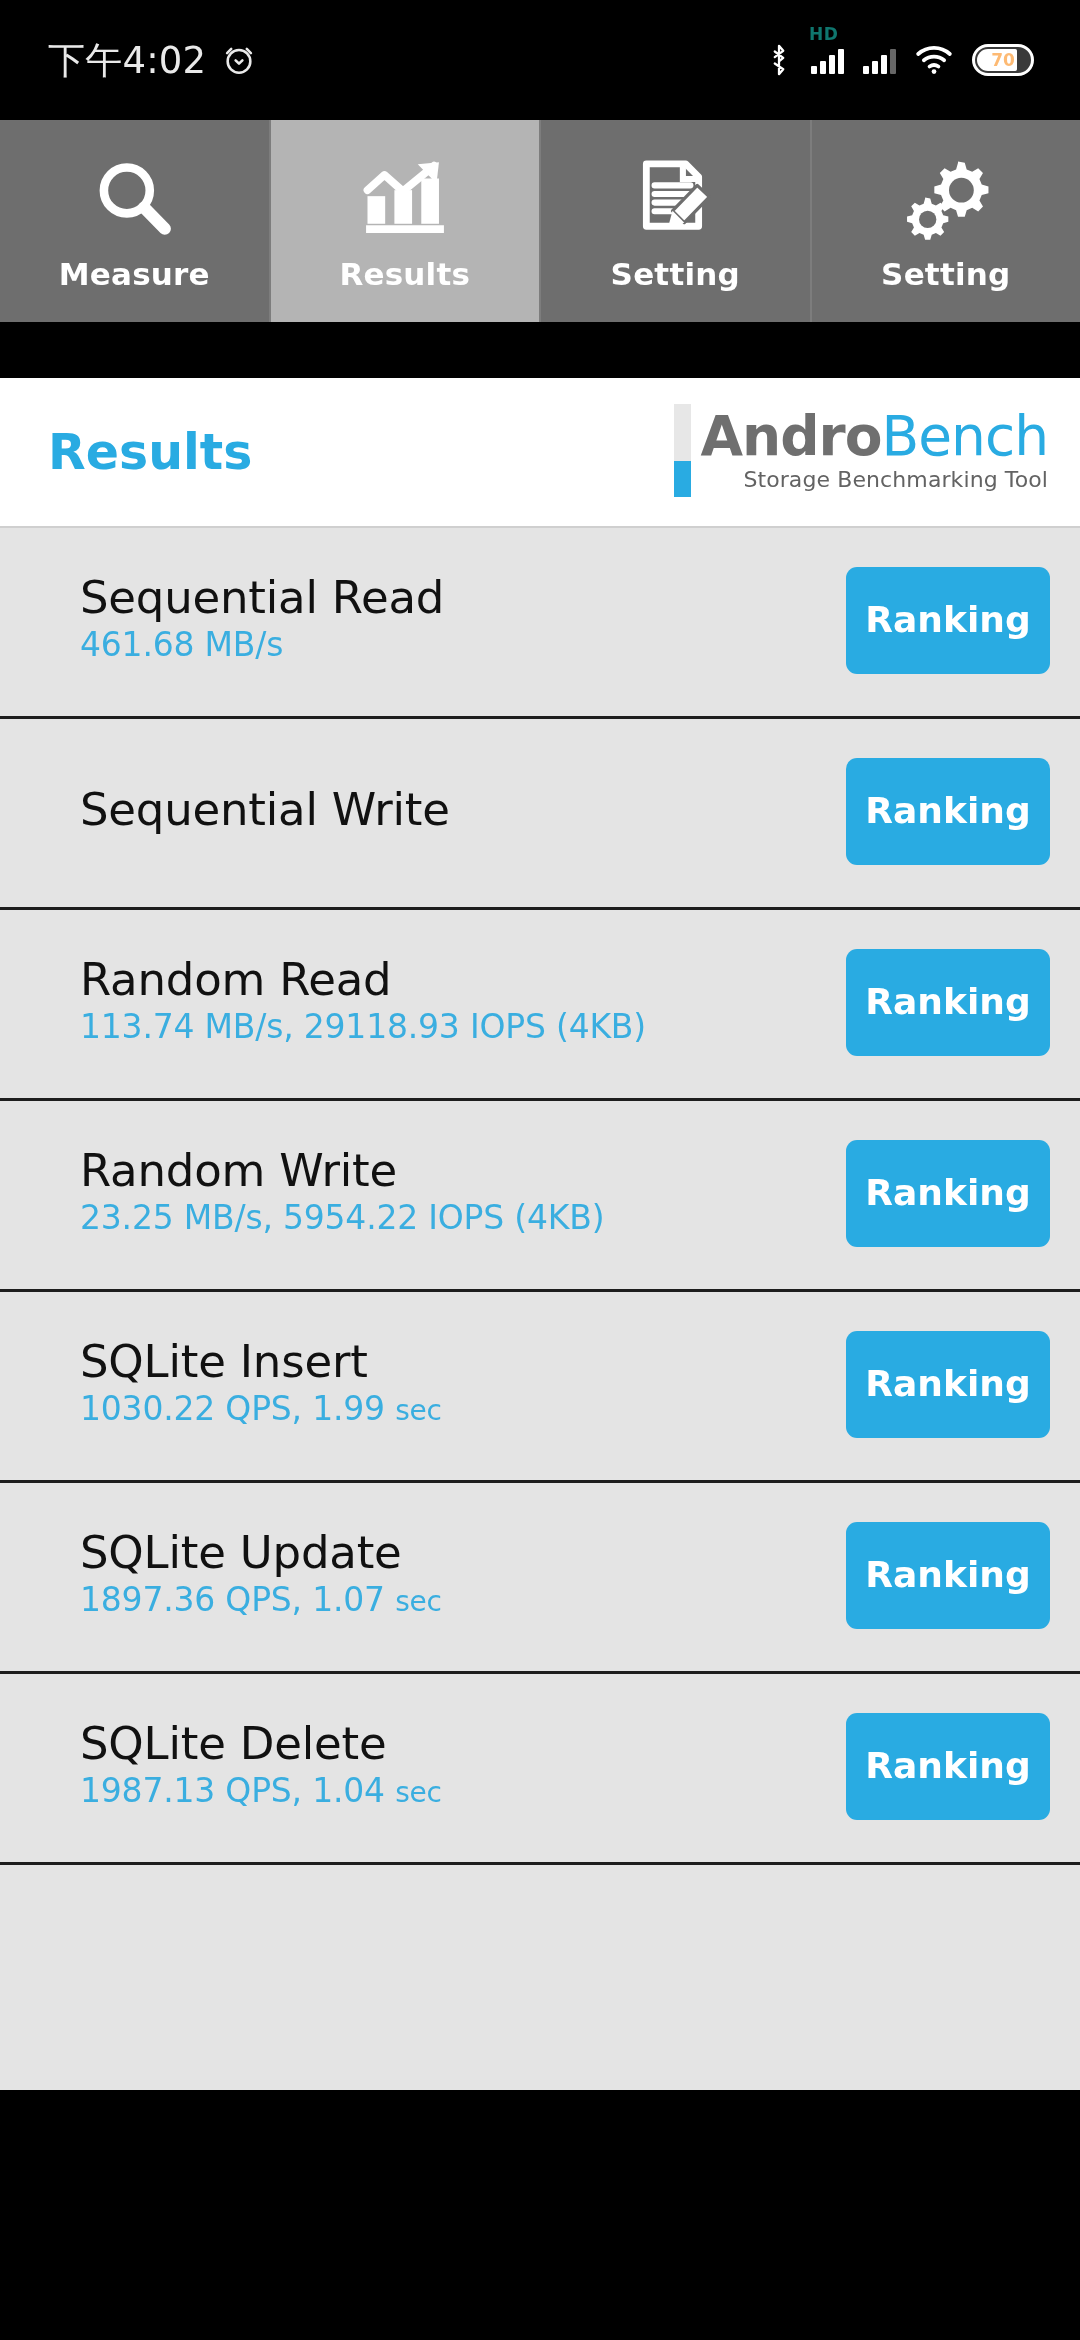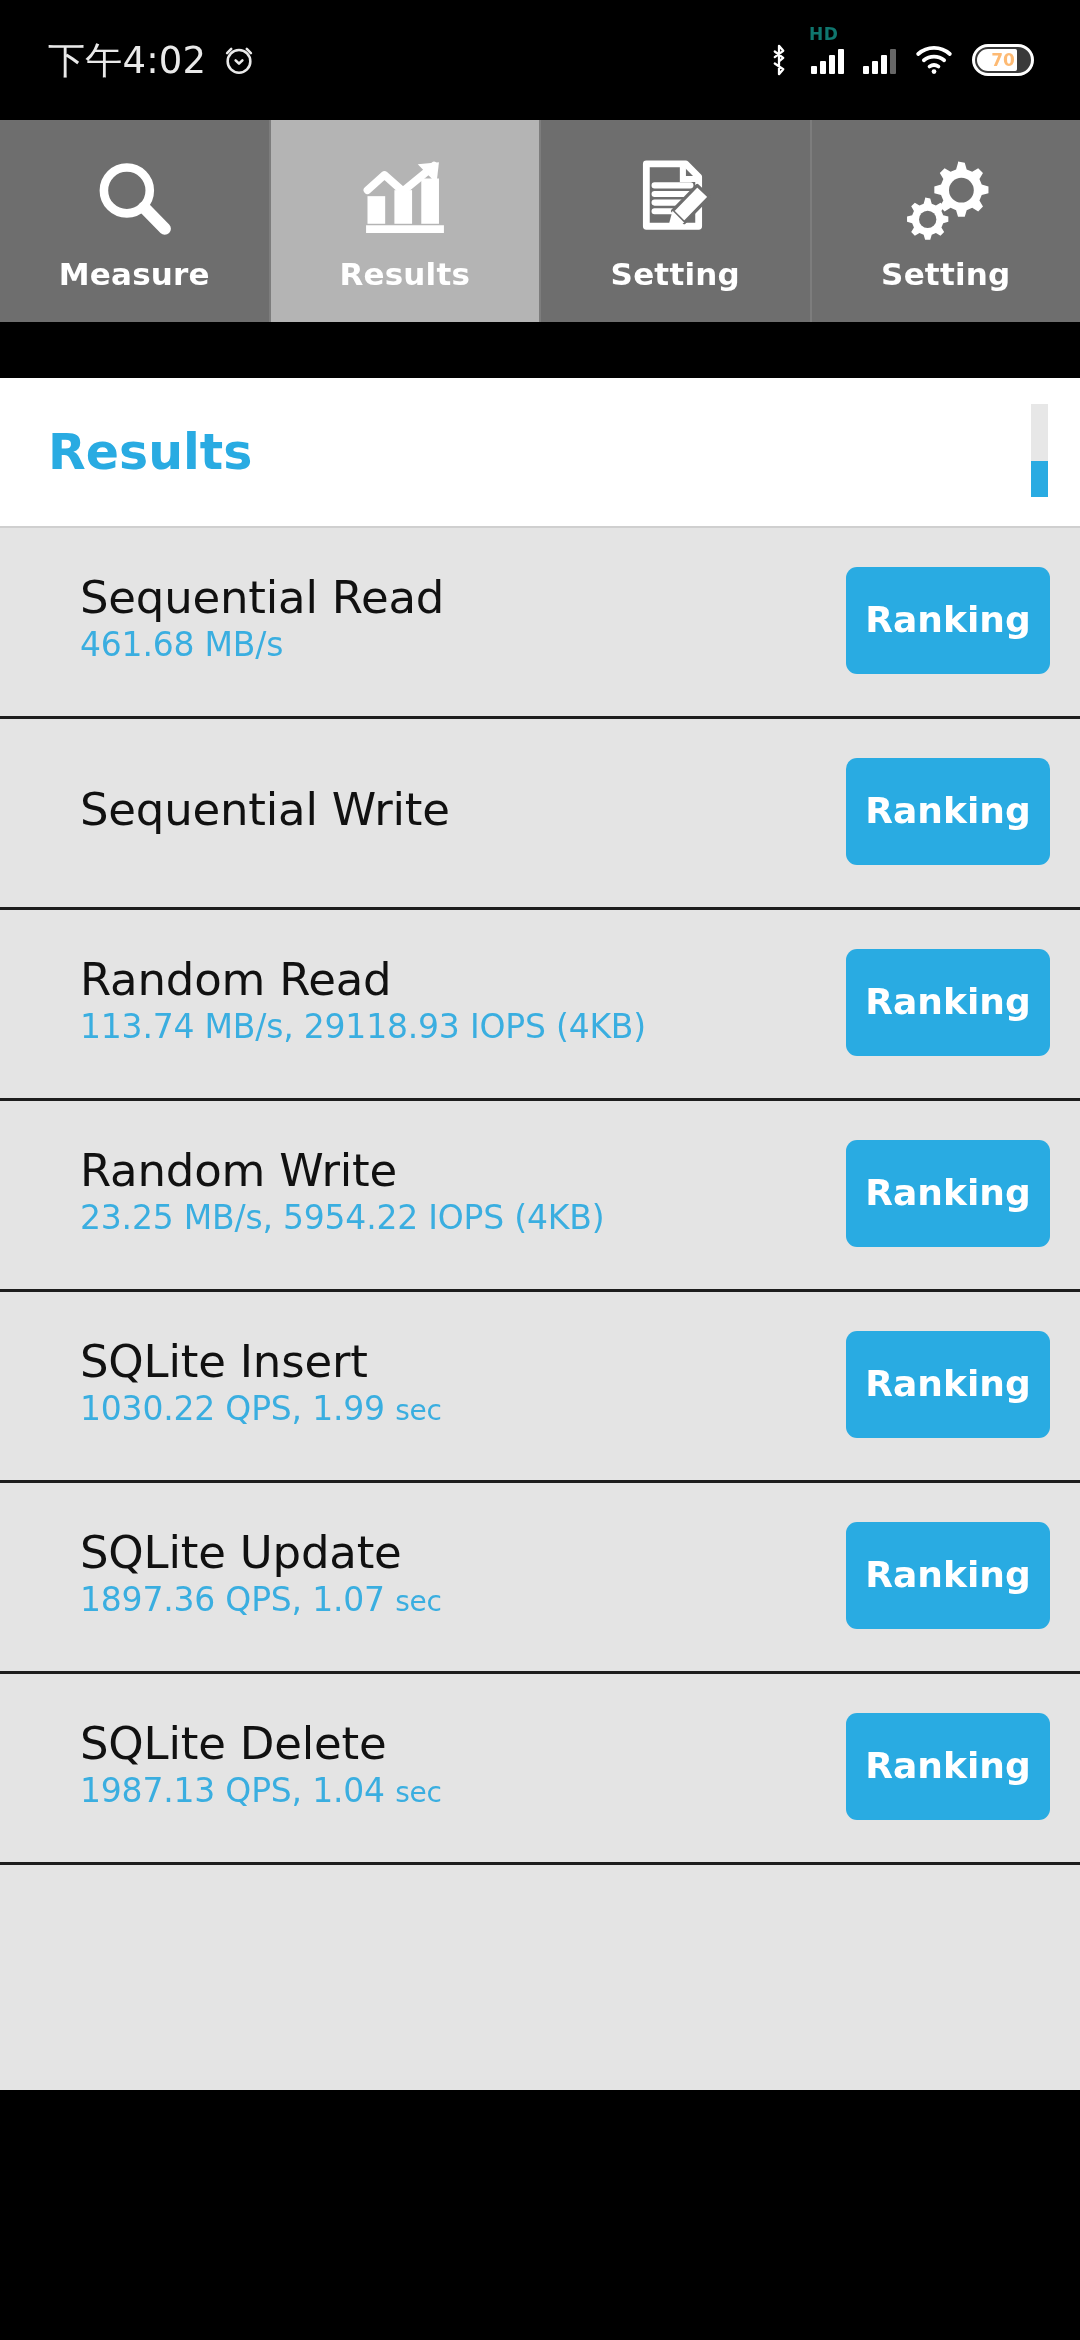--- a/index.html
+++ b/index.html
@@ -211,20 +211,26 @@
       <span class="tab-label">Setting</span>
     </div>
   </div>
 
   <div class="header">
     <span class="page-title">Results</span>
     <div class="logo">
       <div class="logo-bar">
           <div class="blue"></div>
         </div>
+      <div class="logo-txt">
+        <div class="logo-main">
+          <span class="a">Andro</span><span class="b">Bench</span>
+        </div>
+        <div class="logo-sub">Storage Benchmarking Tool</div>
+      </div>
     </div>
   </div>
 
   <div class="list">
 
     <div class="row">
       <div class="row-txt">
         <div class="row-title">Sequential Read</div>
         <div class="row-value"><span>461.68 MB/s</span><span class="unit"></span></div>
       </div>

